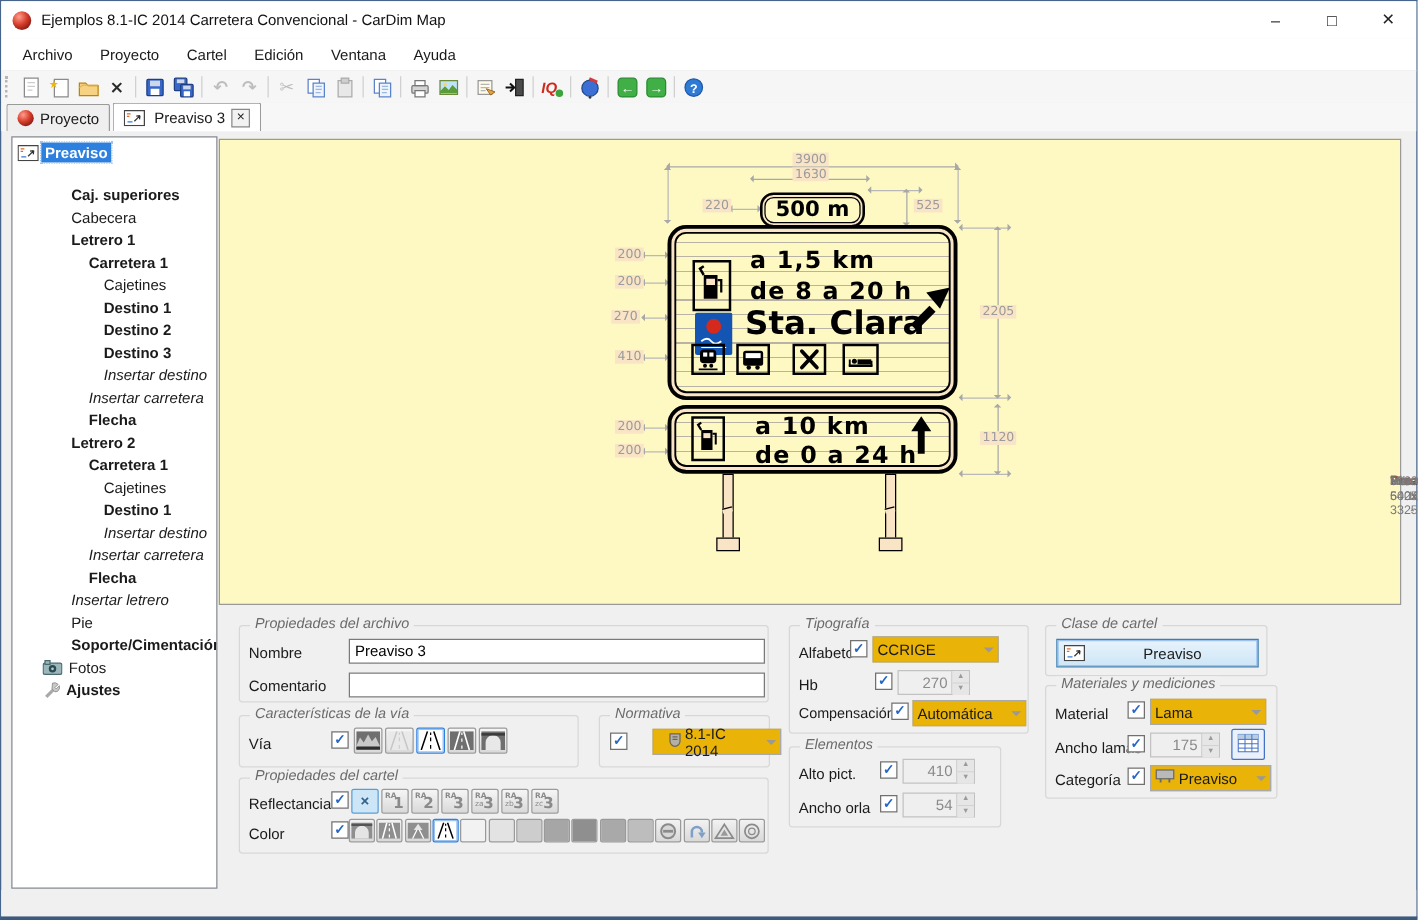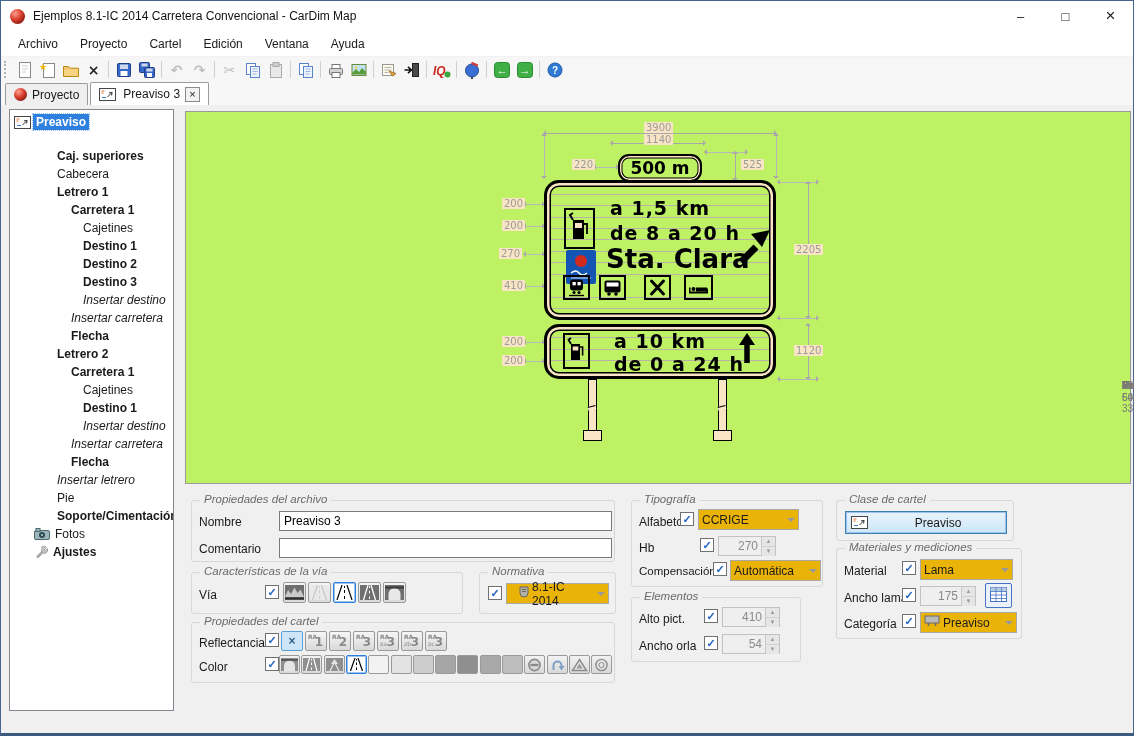--- a/index.html
+++ b/index.html
@@ -50,22 +50,22 @@
   .tree { position:absolute; left:8px; top:108px; width:165px; height:602px; background:#fff;
           border:1px solid #828790; overflow:hidden; padding-top:3px; }
   .tree-row { height:18px; display:flex; align-items:center; white-space:nowrap; }
   .tree-label { padding:1px 3px; }
   .tree-label.bold { font-weight:bold; }
   .tree-label.italic { font-style:italic; }
   .tree-label.selected { background:#2e80de; color:#fff; outline:1px dotted #9cc3ef; }
   .tree-icon { margin-right:2px; display:inline-flex; }
 
   
-  .canvas { position:absolute; left:184px; top:110px; width:946px; height:373px;
-            background:#bef264; border:1px solid #9a9a9a; }
+  .canvas { position:absolute; left:174px; top:110px; width:946px; height:373px;
+            background:#fef9c3; border:1px solid #9a9a9a; }
   .canvas * { position:absolute; }
   .dim-label { font-family:"DejaVu Sans", sans-serif; font-size:10px; color:#9b9b9b;
                background:#f9e5c6; padding:0 2px; line-height:11px; z-index:3; }
   .dline { background:#a8a8a8; z-index:1; }
   .dh { height:1px; } .dv { width:1px; }
   .dh::before, .dh::after { content:""; position:absolute; top:-3px; border:3.5px solid transparent; }
   .dh::before { left:-1px; border-right-color:#a8a8a8; border-left-width:0; }
   .dh::after  { right:-1px; border-left-color:#a8a8a8; border-right-width:0; }
   .dv::before, .dv::after { content:""; position:absolute; left:-3px; border:3.5px solid transparent; }
   .dv::before { top:-1px; border-bottom-color:#a8a8a8; border-top-width:0; }
@@ -412,21 +412,21 @@
       </div>
     </div>
 
   <div class="canvas">
 
     <div class="dline dh" style="left:358px; top:21px; width:232px;"></div>
     <div class="dim-label" style="left:458px; top:10px;">3900</div>
     <div class="tick dv" style="left:358px; top:22px; height:44px; width:1px;"></div>
     <div class="tick dv" style="left:590px; top:22px; height:44px; width:1px;"></div>
     <div class="dline dh" style="left:425px; top:31px; width:94px;"></div>
-    <div class="dim-label" style="left:458px; top:22px;">1140</div>
+    <div class="dim-label" style="left:458px; top:22px;">1630</div>
 
     <div class="dim-label" style="left:386px; top:47px;">220</div>
     <div class="tick dh" style="left:408px; top:55px; width:24px; height:1px;"></div>
     <div class="dline dv" style="left:549px; top:40px; height:28px;"></div>
     <div class="dim-label" style="left:555px; top:47px;">525</div>
     <div class="tick dh" style="left:519px; top:40px; width:42px; height:1px;"></div>
 
     <div class="plate" style="left:432px; top:42px; width:84px; height:28px;">
       <span class="sign-text" style="position:static; font-size:17px;">500 m</span>
     </div>
@@ -589,21 +589,21 @@
             <rect width="19" height="15" fill="#6f6f6f"></rect>
             <path d="M3.5 15 v-6 a6 6 0 0 1 12 0 v6 z" fill="#e8e8e8"></path>
             <rect y="1.5" width="19" height="2" fill="#3a3a3a"></rect>
           </svg>
         </span></span>
   </div>
 
   <div class="gbox" style="left:478px; top:571px; width:137px; height:42px;">
     <span class="gtitle">Normativa</span>
     <span class="cb" style="left:8px; top:13px;">✓</span>
-    <div class="combo" style="left:26px; top:10px; width:103px;padding-left:12px;">
+    <div class="combo" style="left:42px; top:10px; width:103px;padding-left:12px;">
       <span><svg width="10" height="12" viewBox="0 0 10 12">
             <path d="M1 1 h8 v6 a4 4 0 0 1 -4 4 a4 4 0 0 1 -4 -4 z" fill="#b5b0a6" stroke="#6a665e"></path>
             <path d="M3 3.5 h4 M3 5.5 h4" stroke="#6a665e"></path>
           </svg></span>
       <span>8.1-IC 2014</span>
       <span class="combo-arrow"></span>
     </div>
   </div>
 
   <div class="gbox" style="left:190px; top:621px; width:424px; height:61px;">

